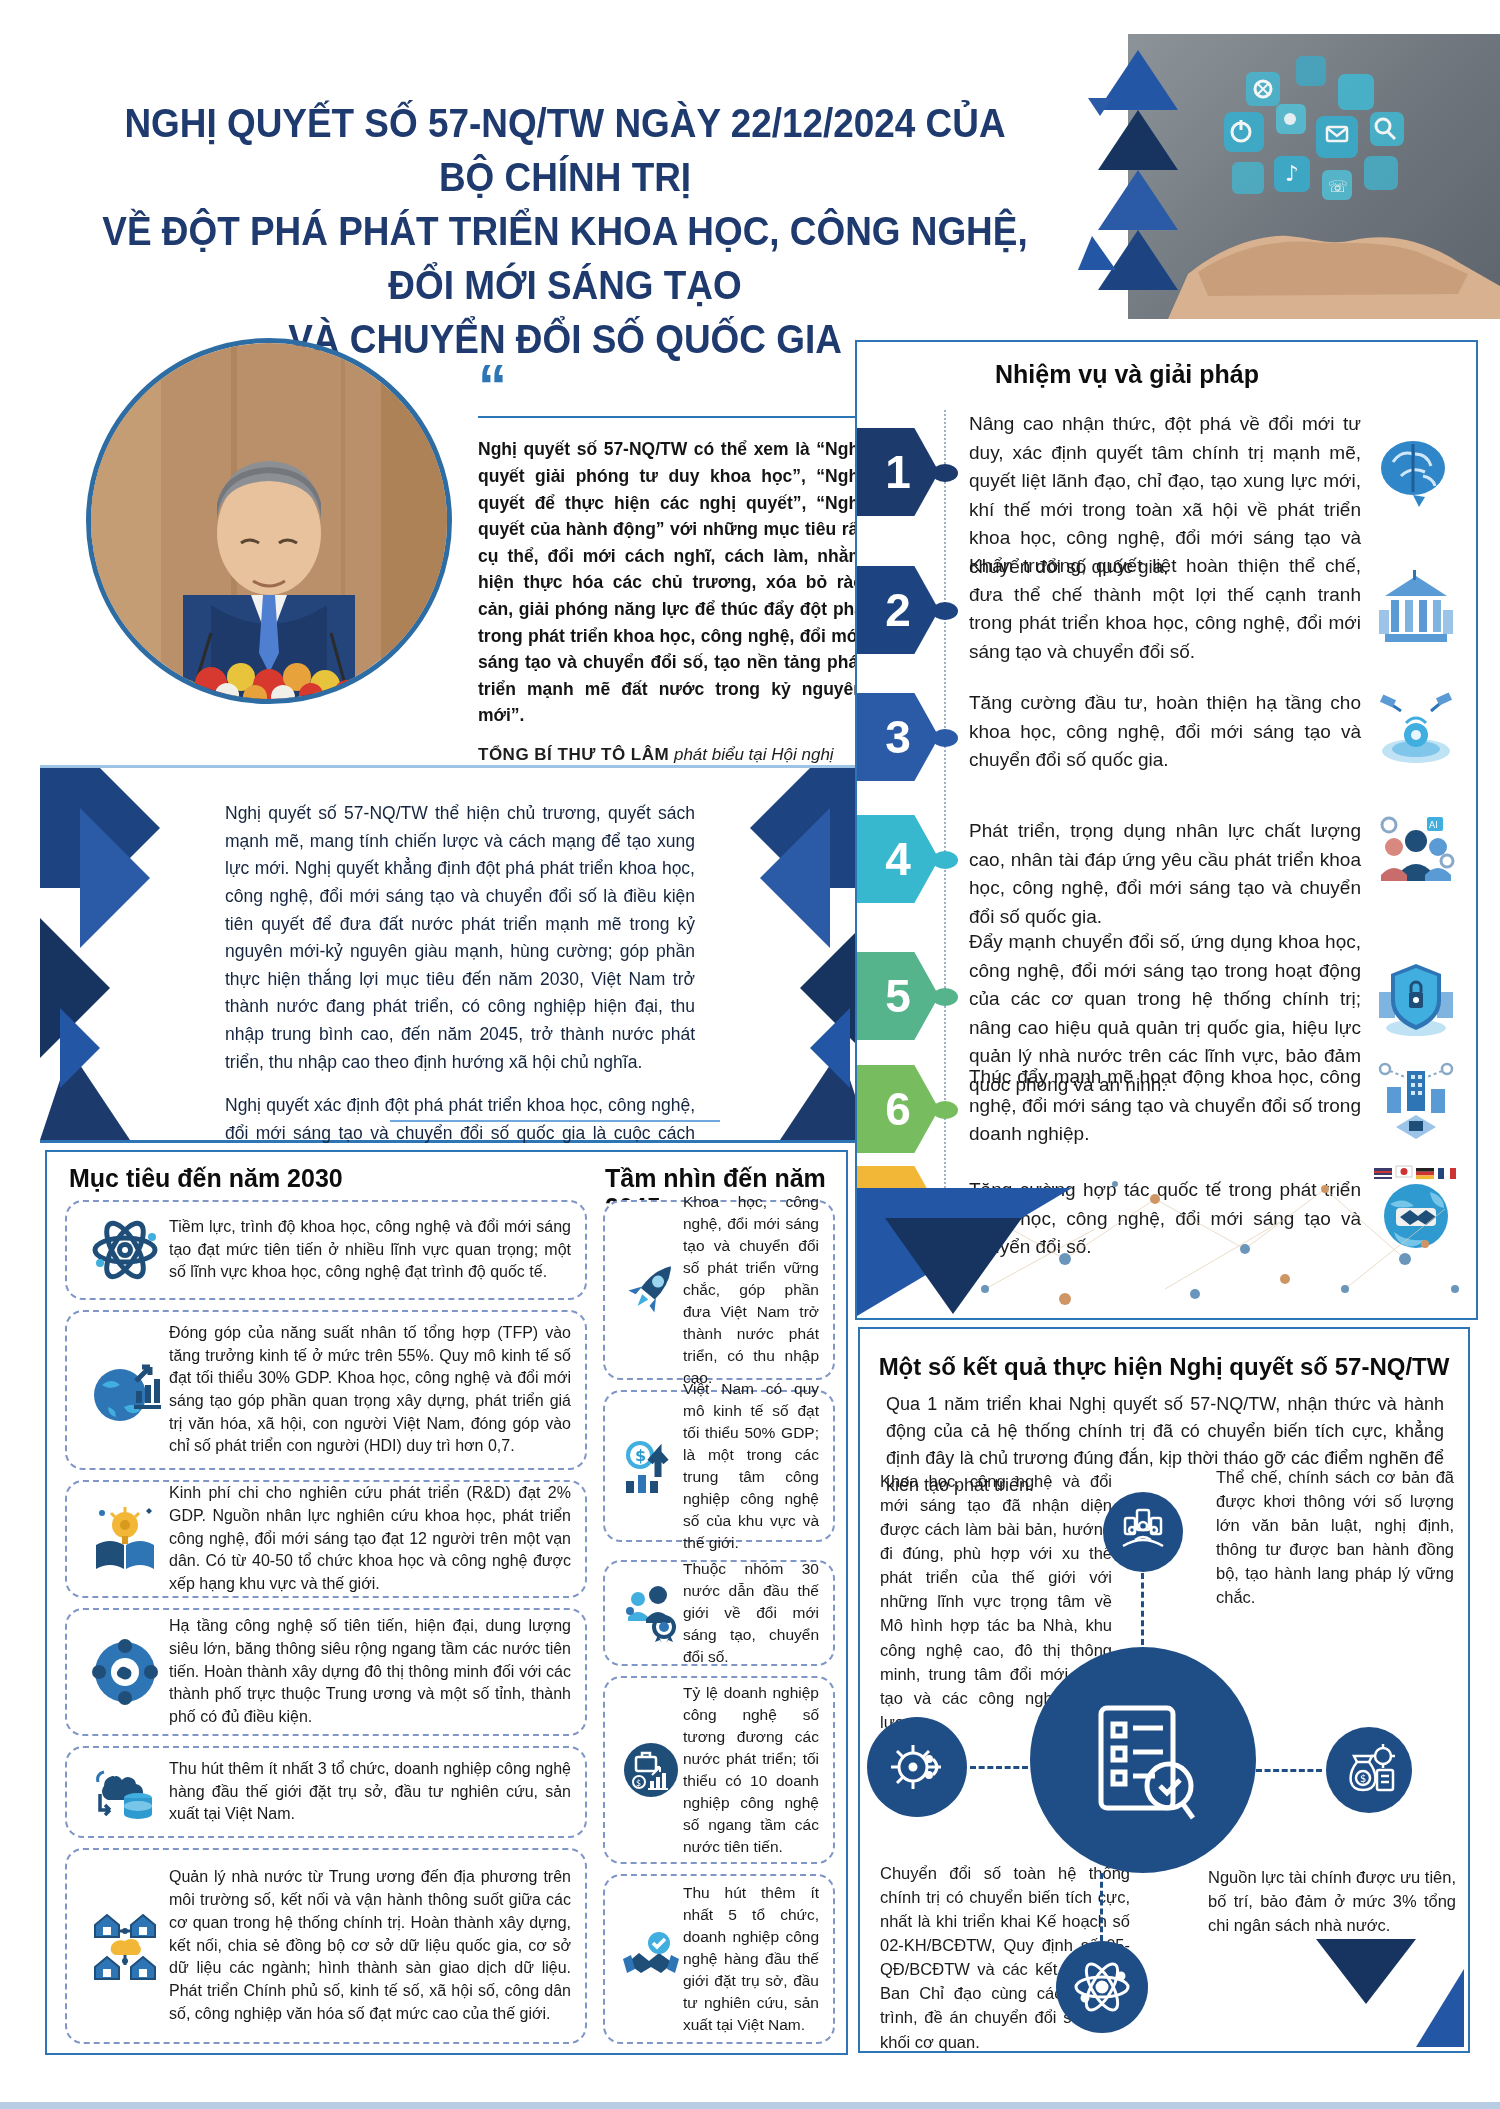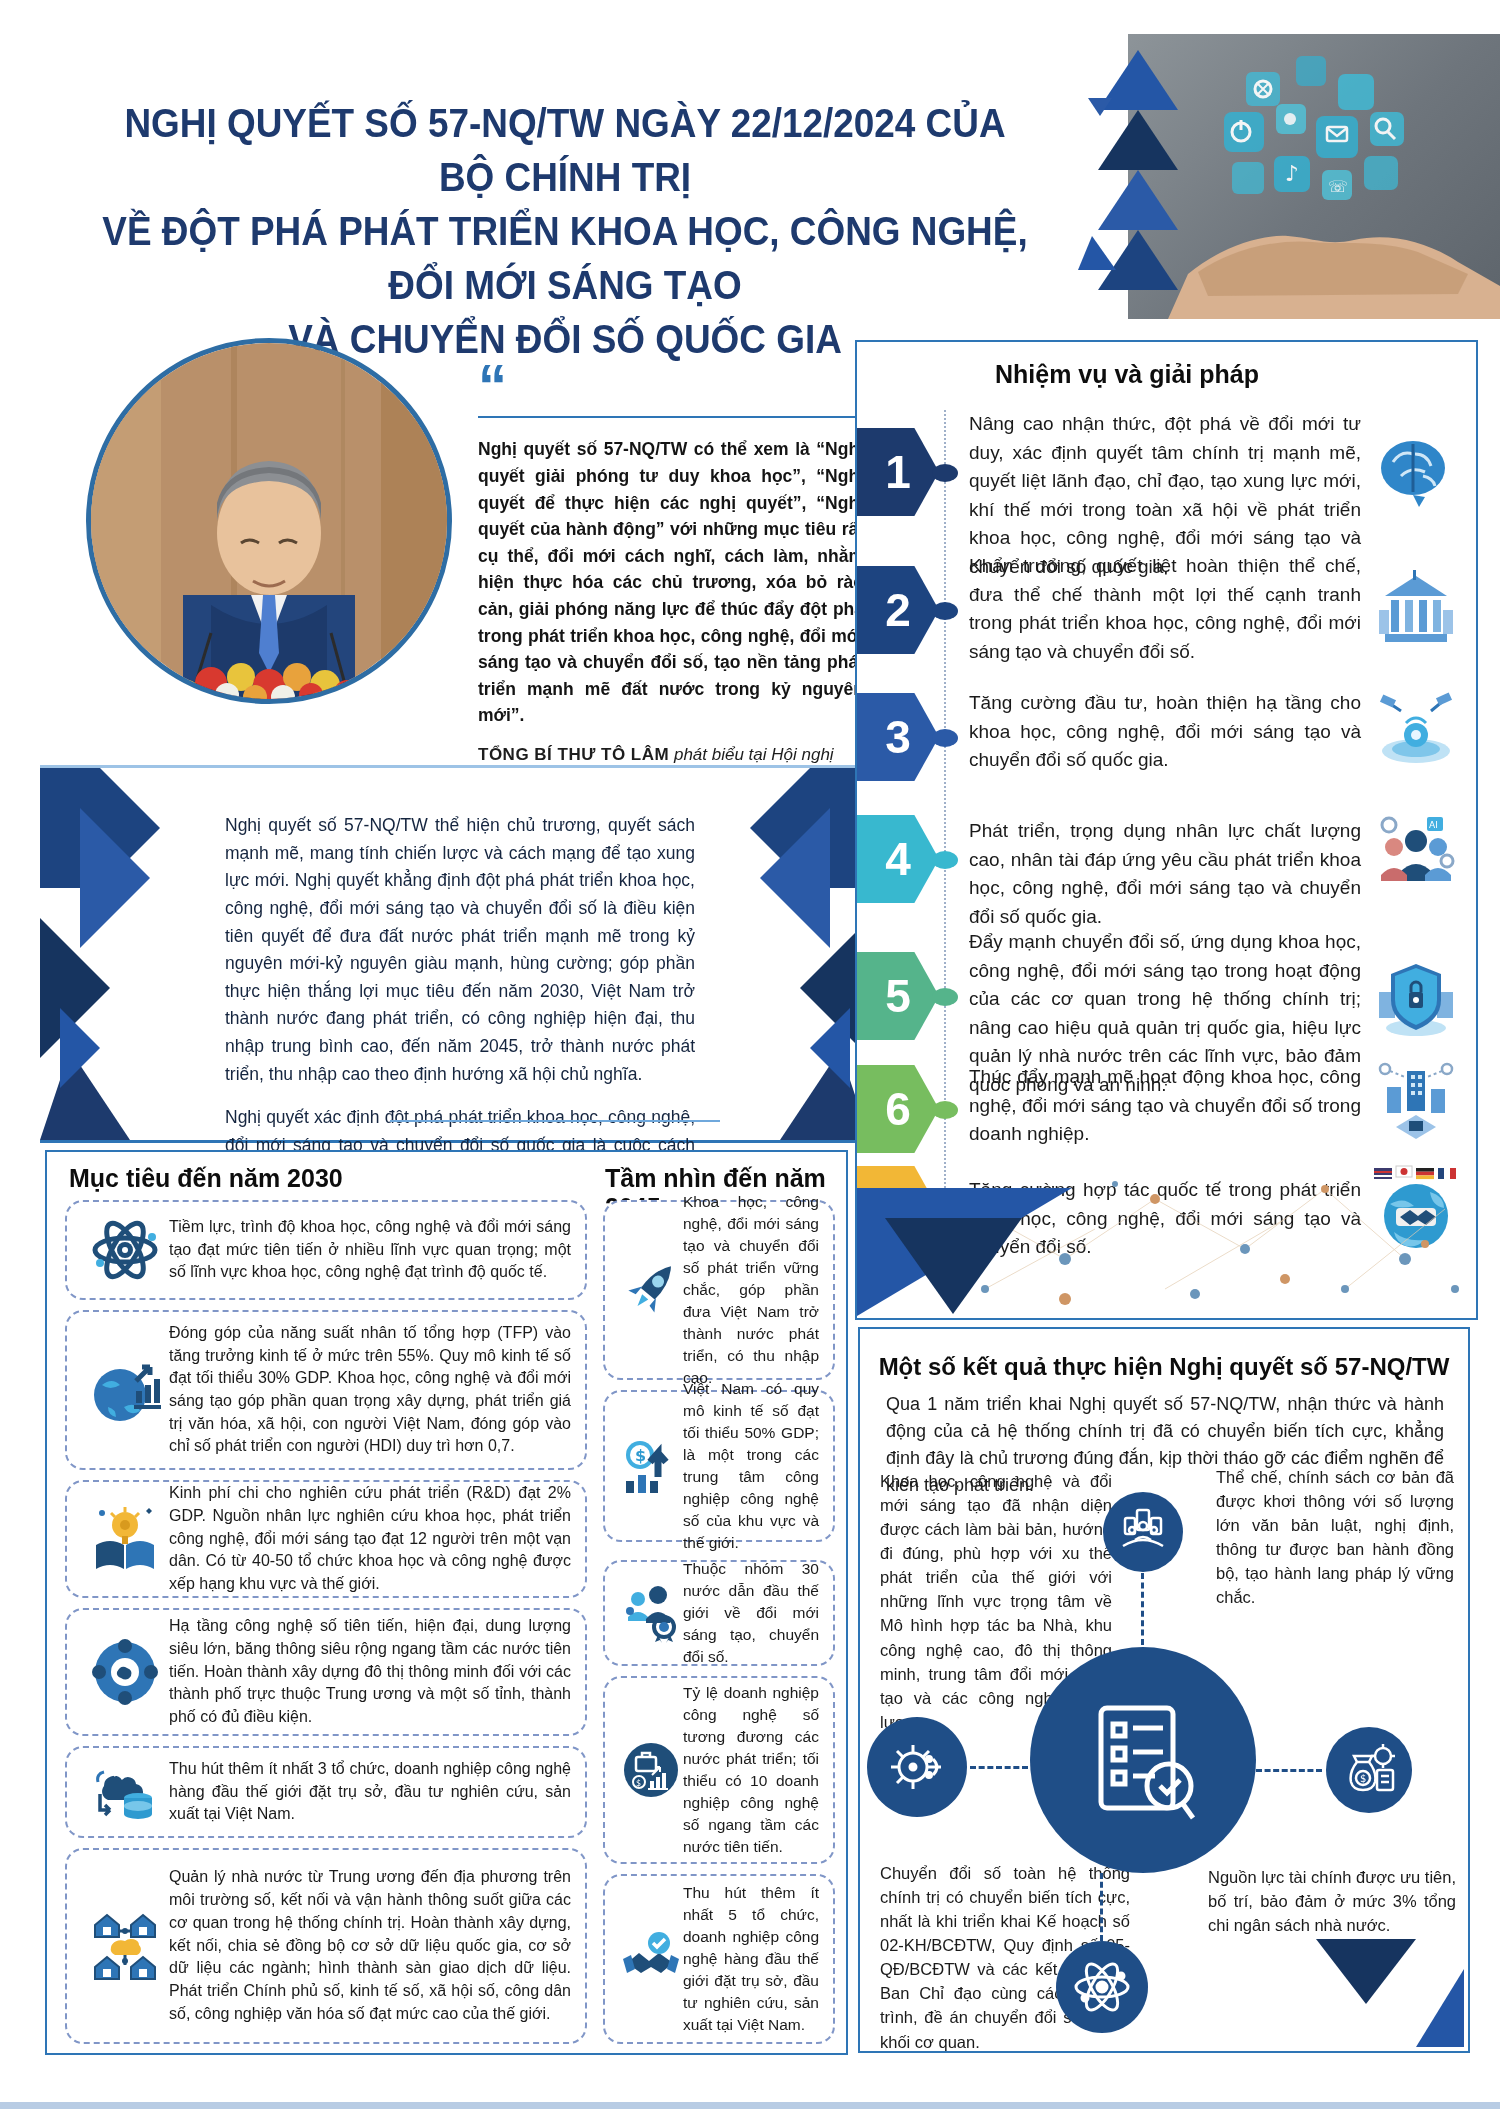--- a/index.html
+++ b/index.html
@@ -135,21 +135,21 @@
       <polygon points="0,372 90,372 30,282" fill="#1d3a6d"></polygon>
       <polygon points="20,240 60,280 20,320" fill="#2456a6"></polygon>
     </svg>
     <svg class="abs" style="right:0;top:0;" width="175" height="372">
       <polygon points="175,0 115,0 55,60 115,120 175,120" fill="#1d4480"></polygon>
       <polygon points="135,40 65,110 135,180 135,110" fill="#2b5aa7"></polygon>
       <polygon points="175,150 105,220 175,290" fill="#16345f"></polygon>
       <polygon points="175,372 85,372 145,282" fill="#1d3a6d"></polygon>
       <polygon points="155,240 115,280 155,320" fill="#2456a6"></polygon>
     </svg>
-    <div class="abs ov jt" style="left:185px;top:44px;width:470px;">
+    <div class="abs ov jt" style="left:185px;top:32px;width:470px;">
       <p>Nghị quyết số 57-NQ/TW thể hiện chủ trương, quyết sách mạnh mẽ, mang tính chiến lược và cách mạng để tạo xung lực mới. Nghị quyết khẳng định đột phá phát triển khoa học, công nghệ, đổi mới sáng tạo và chuyển đổi số là điều kiện tiên quyết để đưa đất nước phát triển mạnh mẽ trong kỷ nguyên mới-kỷ nguyên giàu mạnh, hùng cường; góp phần thực hiện thắng lợi mục tiêu đến năm 2030, Việt Nam trở thành nước đang phát triển, có công nghiệp hiện đại, thu nhập trung bình cao, đến năm 2045, trở thành nước phát triển, thu nhập cao theo định hướng xã hội chủ nghĩa.</p>
       <p>Nghị quyết xác định đột phá phát triển khoa học, công nghệ, đổi mới sáng tạo và chuyển đổi số quốc gia là cuộc cách mạng sâu sắc, toàn diện trên tất cả các lĩnh vực; được triển khai quyết liệt, kiên trì, đồng bộ, nhất quán, lâu dài với những giải pháp đột phá, mang tính cách mạng; cần tăng cường sự lãnh đạo toàn diện của Đảng, phát huy sức mạnh tổng hợp của cả hệ thống chính trị, sự tham gia tích cực của doanh nhân, doanh nghiệp và nhân dân.</p>
     </div>
     <div class="abs" style="left:350px;top:352px;width:330px;height:2px;background:#6fa8dc;"></div>
   </div>
 
   <div class="abs panel" style="left:855px;top:340px;width:623px;height:980px;box-sizing:border-box;">
     <div class="abs hdr" style="left:138px;top:18px;">Nhiệm vụ và giải pháp</div>
     <div class="timeline"></div>
 

